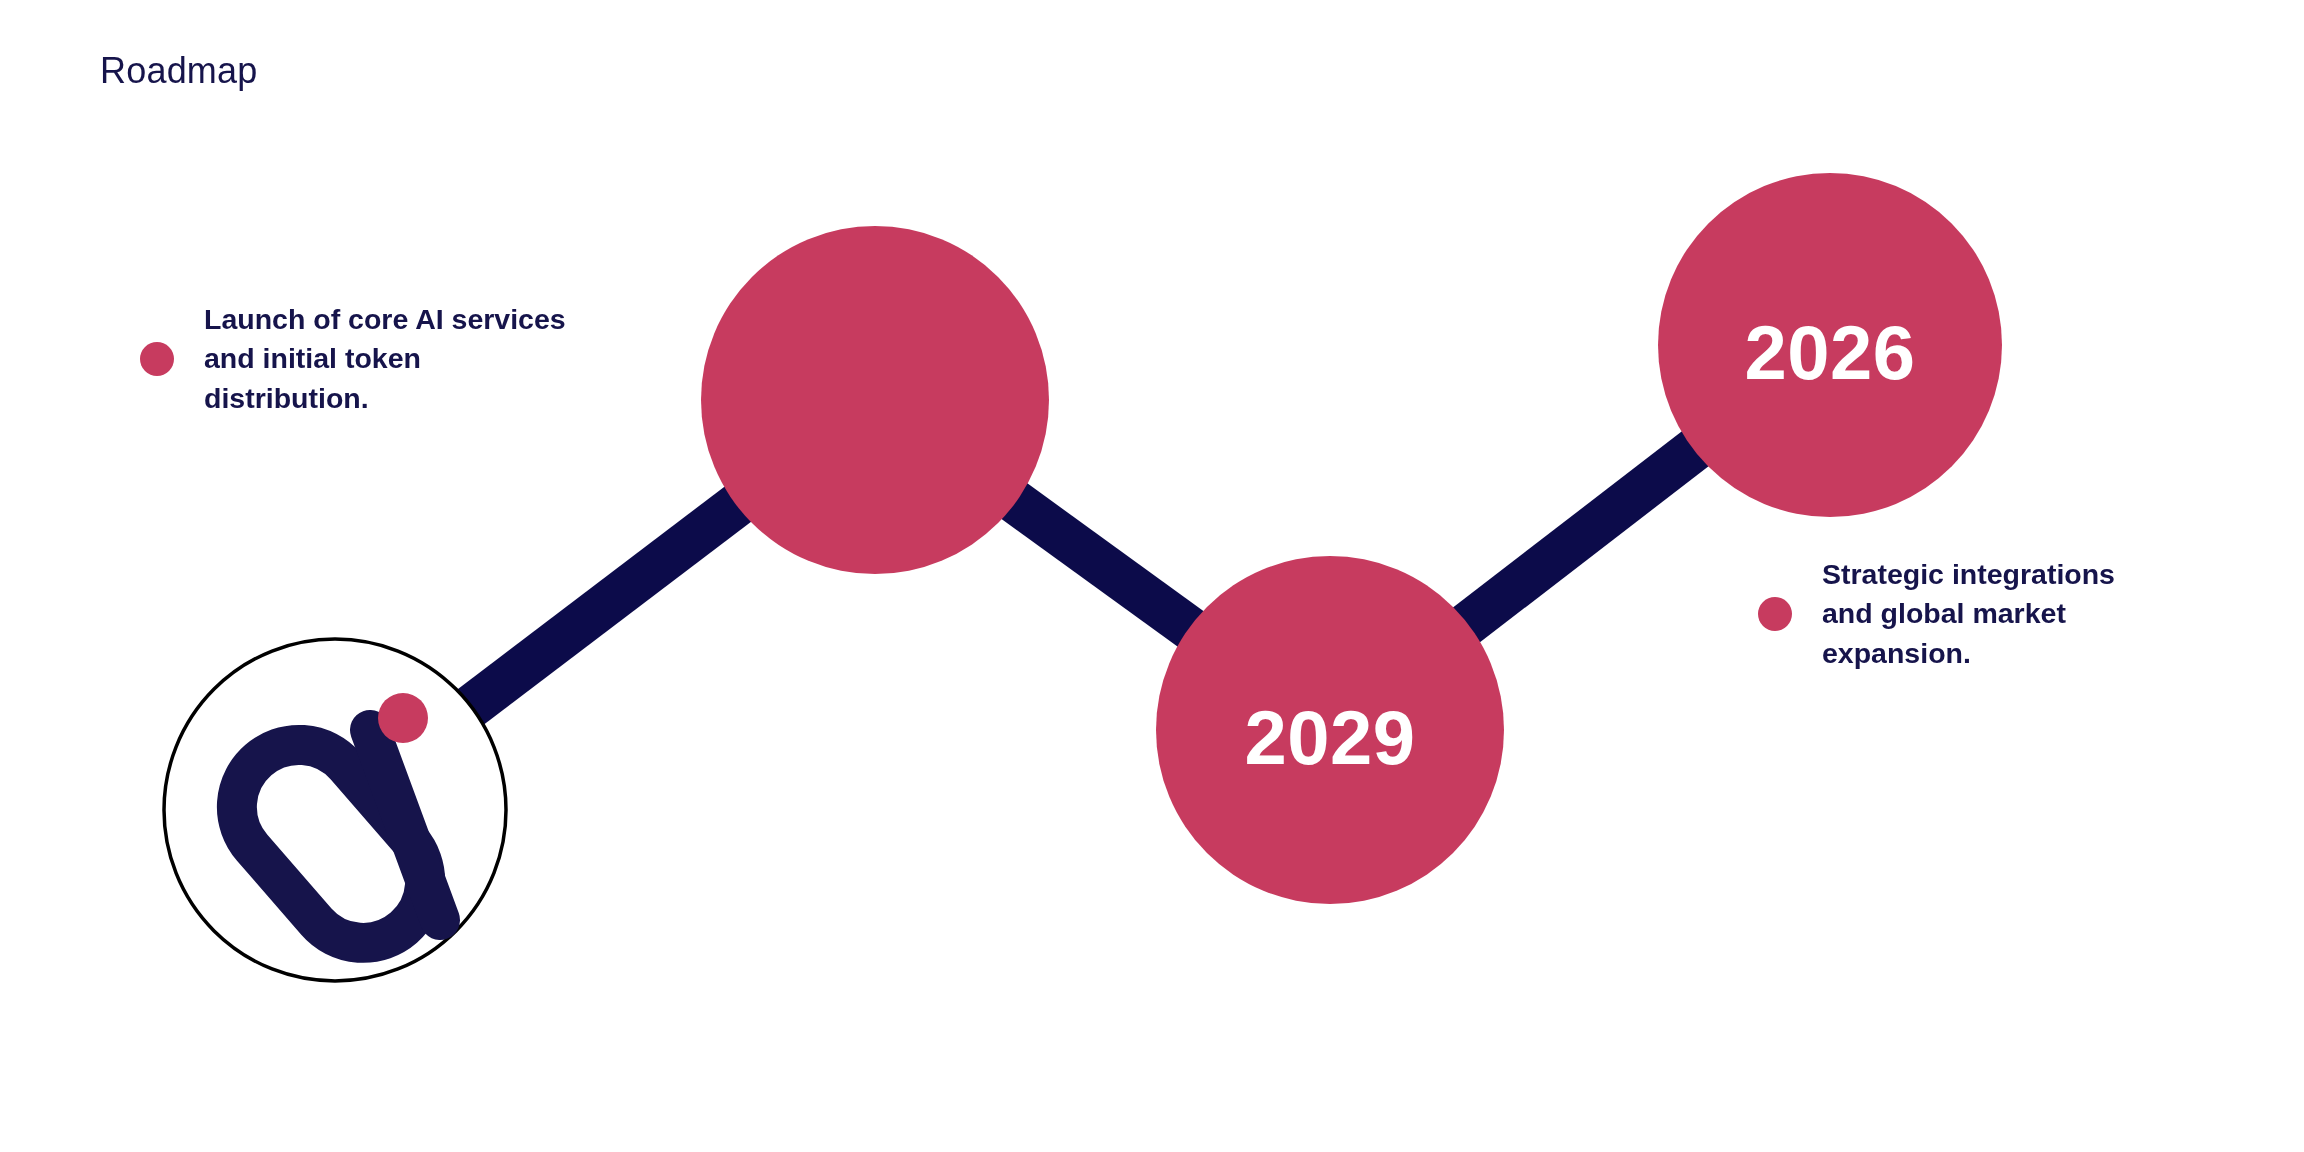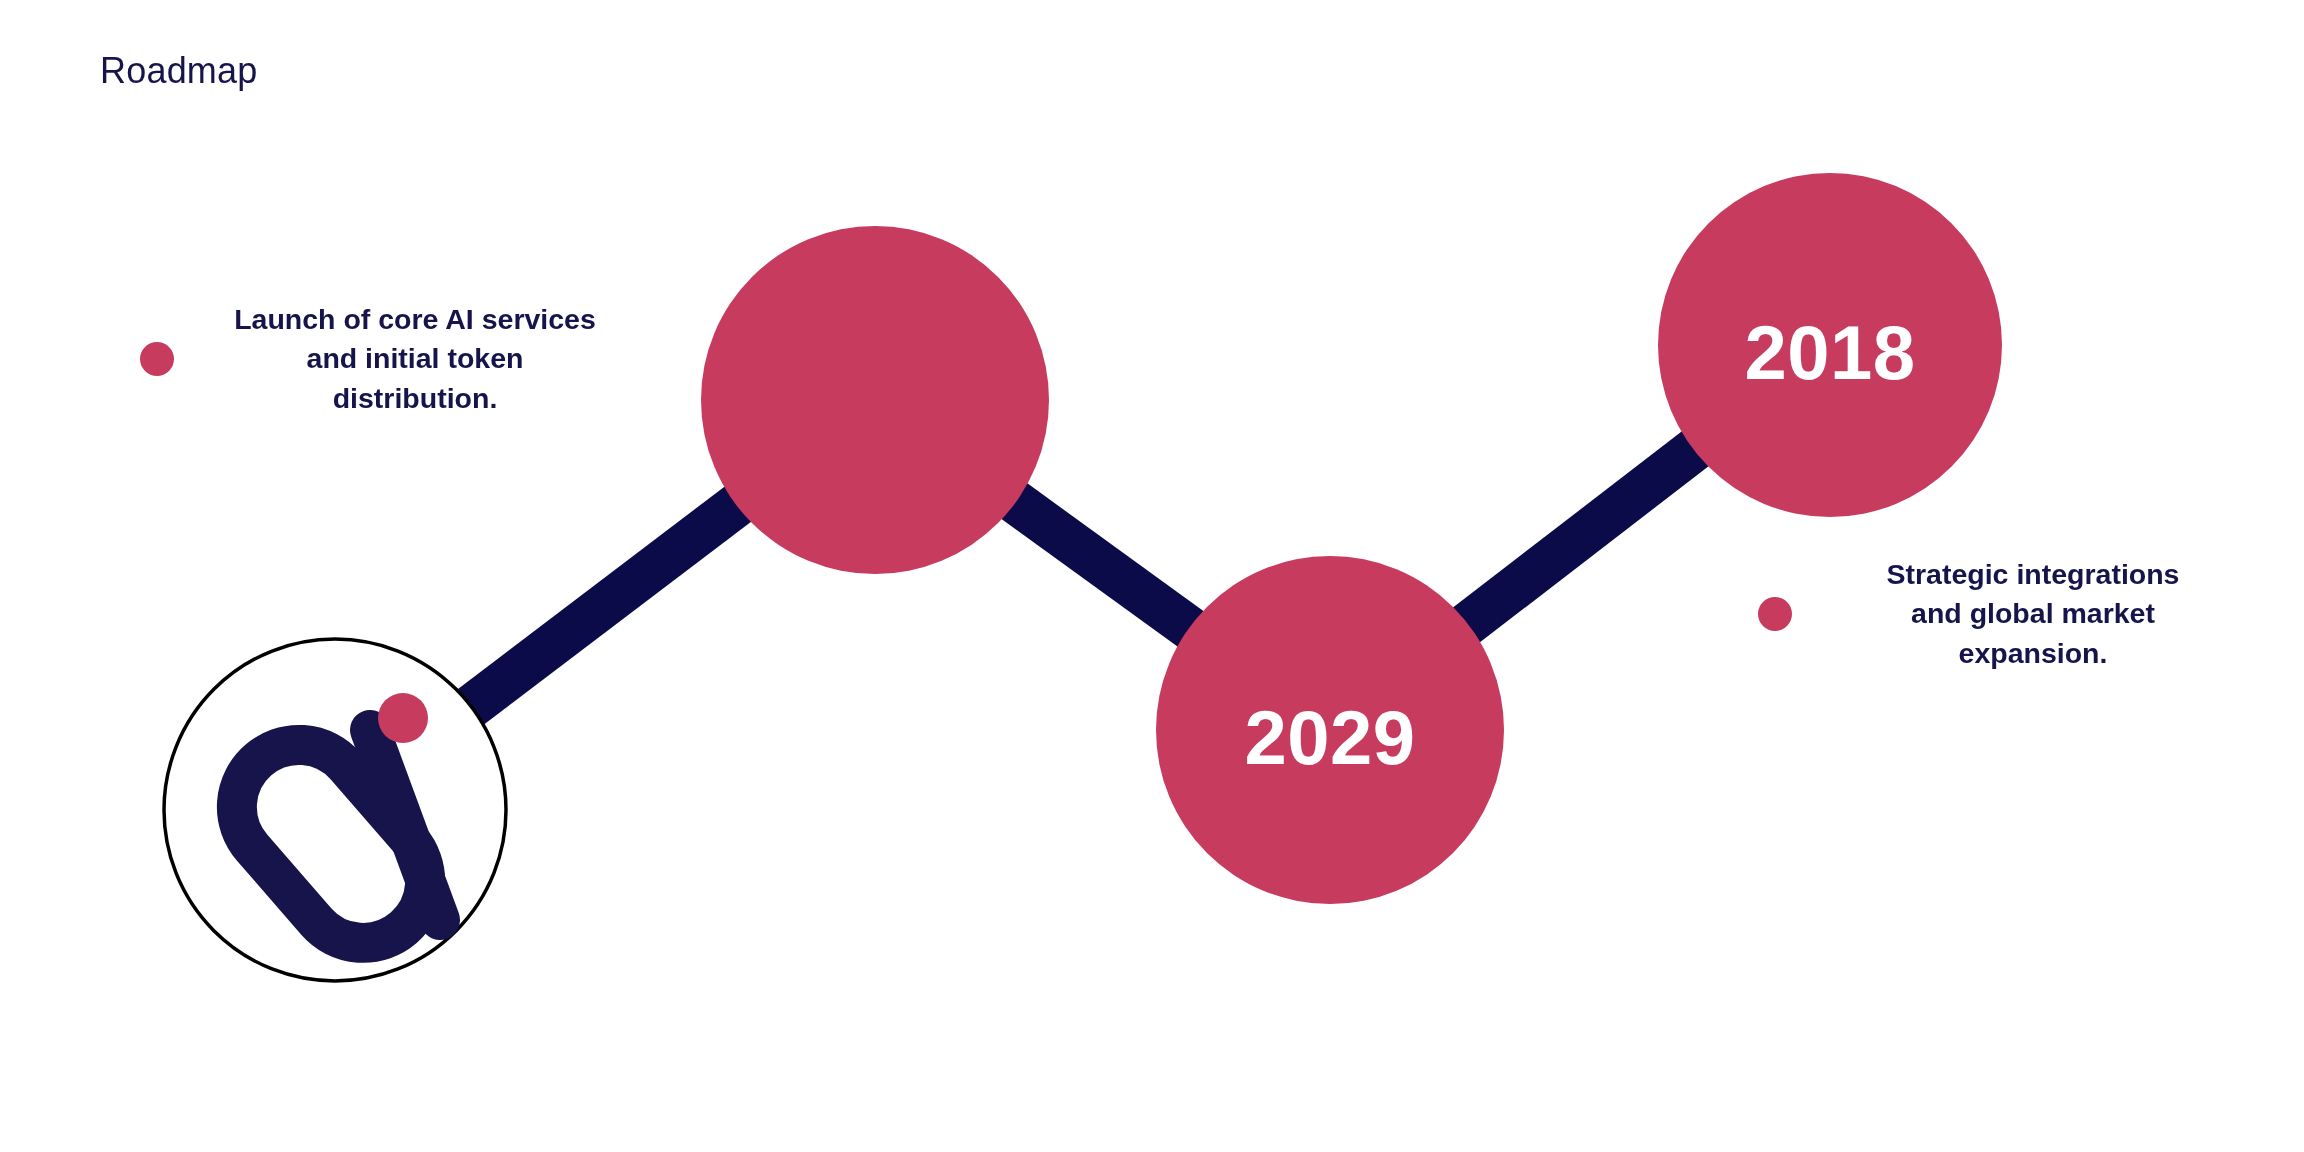--- a/index.html
+++ b/index.html
@@ -1,20 +1,20 @@
 <!DOCTYPE html>
 <html><head>
 <meta charset="utf-8">
 <style>
   html,body{margin:0;padding:0;background:#ffffff;}
   body{
     width:2304px;height:1152px;position:relative;overflow:hidden;
     font-family:"Liberation Sans","DejaVu Sans",sans-serif;
   }
-  #canvas{position:absolute;inset:0;width:2304px;height:1152px;text-align:center;}
+  #canvas{position:absolute;inset:0;width:2304px;height:1152px;}
 
   
   #page-title{
     position:absolute;left:100px;top:50px;
     font-size:36px;font-weight:400;letter-spacing:.2px;
     color:#16144B;white-space:nowrap;
   }
 
   
   .layer{position:absolute;left:0;top:0;width:2304px;height:1152px;}
@@ -25,21 +25,21 @@
   .year-label{
     position:absolute;z-index:3;
     color:#ffffff;font-weight:700;font-size:76px;
     letter-spacing:.5px;line-height:1;
     transform:translate(-50%,-50%);
     white-space:nowrap;pointer-events:none;
   }
 
   
   .desc{
-    position:absolute;z-index:4;display:flex;align-items:center;gap:6px;
+    position:absolute;z-index:4;display:flex;align-items:center;gap:30px;
   }
   .desc .bullet{
     width:34px;height:34px;border-radius:50%;
     background:#C73B5F;flex:0 0 34px;
   }
   .desc .desc-text{
     color:#16144B;font-weight:700;font-size:28.5px;line-height:1.38;
     white-space:pre-line;
   }
   #desc-2024{left:140px;top:300px;width:520px;}
@@ -80,21 +80,21 @@
         <circle cx="403" cy="718" r="25" fill="#C73B5F"></circle>
       </g>
     </g>
 
     <circle cx="875" cy="400" r="174" fill="#C73B5F"></circle>
     <circle cx="1330" cy="730" r="174" fill="#C73B5F"></circle>
     <circle cx="1830" cy="345" r="172" fill="#C73B5F"></circle>
   </svg>
 
   <div class="year-label" style="left:1330px;top:738px;">2029</div>
-  <div class="year-label" style="left:1830px;top:353px;">2018</div>
+  <div class="year-label" style="left:1830px;top:353px;">2026</div>
 
   <div class="desc" id="desc-2024">
     <div class="bullet"></div>
     <div class="desc-text">Launch of core AI services
 and initial token
 distribution.</div>
   </div>
 
 
   <div class="desc" id="desc-2026">

